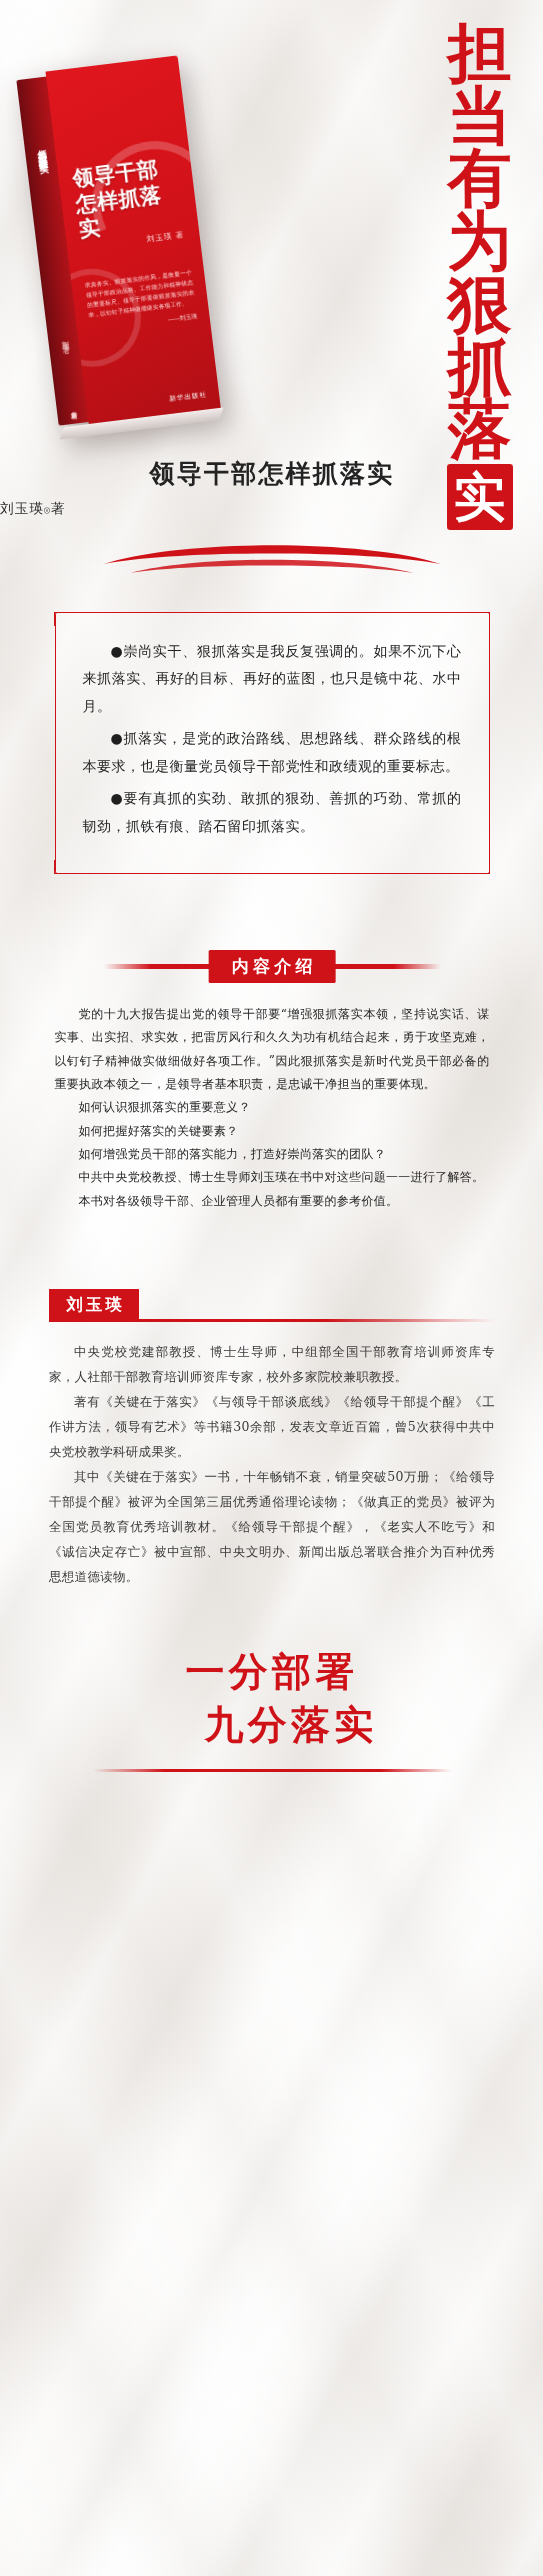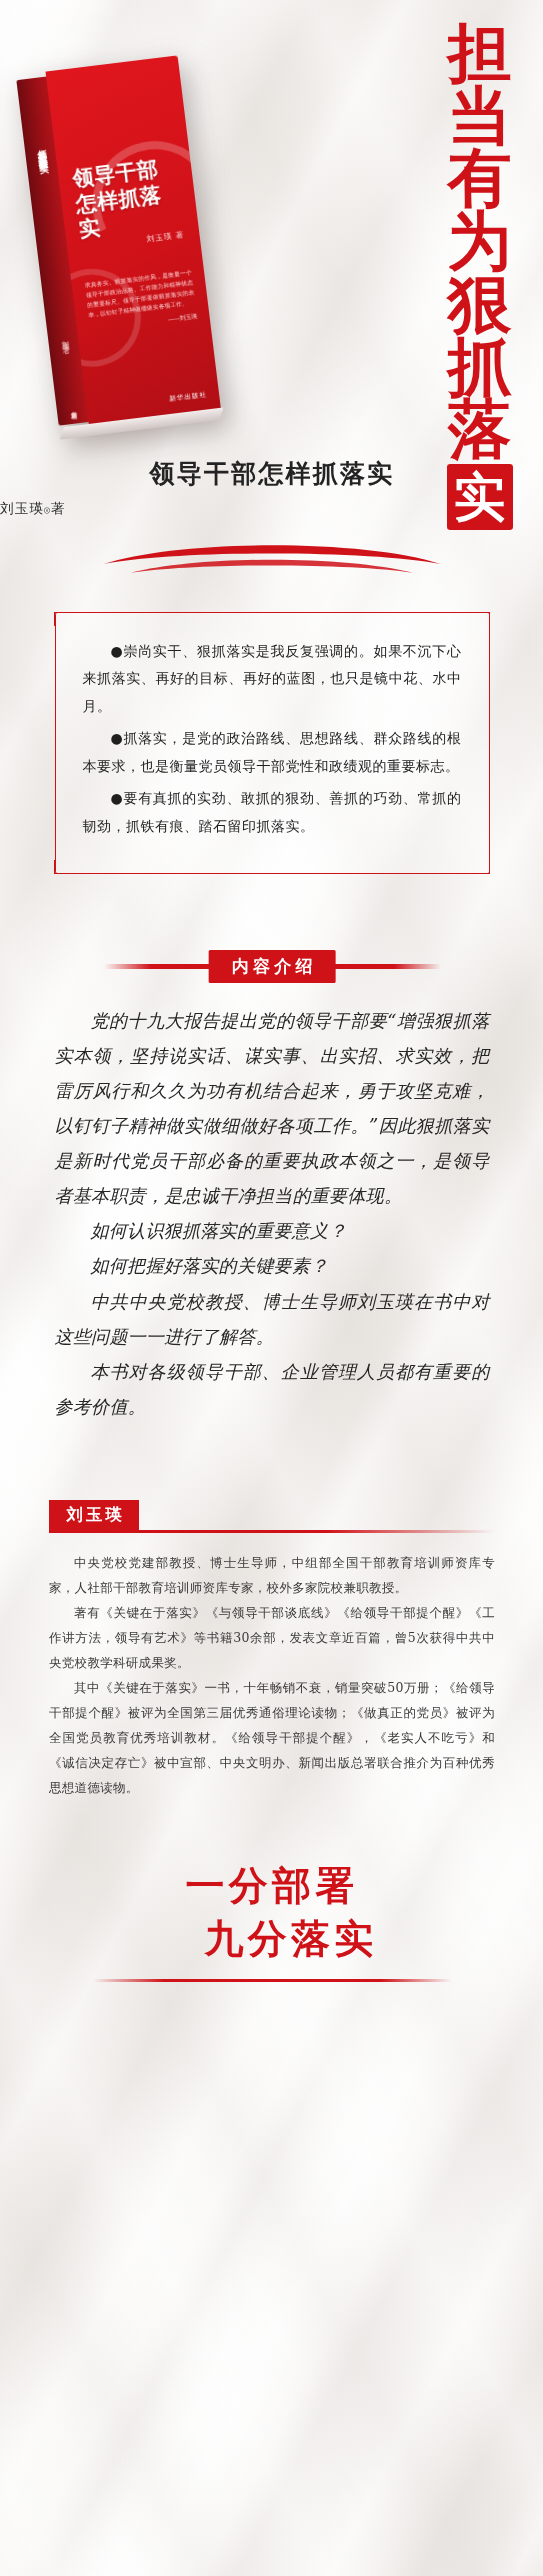--- a/index.html
+++ b/index.html
@@ -312,27 +312,26 @@
     letter-spacing: 0.5px;
   }
 
   
   .intro-wrap {
     width: 435px;
     margin: 18.5px auto 0;
   }
   .body-p {
     font-family: "DejaVu Serif", "Liberation Serif", serif;
-    font-size: 18px;
+    font-size: 12px;
     line-height: 1.95;
     color: #262626;
     text-align: justify;
     text-indent: 2em;
     letter-spacing: 0.3px;
-    font-style: italic;
   }
 
   
   .author-head {
     width: 446px;
     margin: 0 auto;
     position: relative;
     height: 38px;
   }
   .author-head .tag {
@@ -366,21 +365,21 @@
     color: #3a3a3a;
     text-align: justify;
     text-indent: 2em;
     letter-spacing: 0.3px;
   }
 
   
   .slogan {
     margin-top: 60px;
     text-align: center;
-    font-family: Liberation Sans, sans-serif;
+    font-family: Liberation Mono, monospace;
     font-weight: bold;
     color: #cf1118;
     font-size: 39px;
     letter-spacing: 4.3px;
     line-height: 1.35;
   }
   .slogan .l2 { padding-left: 38px; }
   .slogan-rule {
     width: 359px;
     height: 3.3px;
@@ -458,20 +457,21 @@
     <div class="section">
       <div class="ribbon">
         <div class="bar"></div>
         <div class="plate wide">内容介绍</div>
       </div>
 
       <div class="intro-wrap">
         <p class="body-p">党的十九大报告提出党的领导干部要“增强狠抓落实本领，坚持说实话、谋实事、出实招、求实效，把雷厉风行和久久为功有机结合起来，勇于攻坚克难，以钉钉子精神做实做细做好各项工作。”因此狠抓落实是新时代党员干部必备的重要执政本领之一，是领导者基本职责，是忠诚干净担当的重要体现。</p>
         <p class="body-p">如何认识狠抓落实的重要意义？</p>
         <p class="body-p">如何把握好落实的关键要素？</p>
+        <p class="body-p">如何增强党员干部的落实能力，打造好崇尚落实的团队？</p>
         <p class="body-p">中共中央党校教授、博士生导师刘玉瑛在书中对这些问题一一进行了解答。</p>
         <p class="body-p">本书对各级领导干部、企业管理人员都有重要的参考价值。</p>
       </div>
     </div>
 
     <div class="spacer-140"></div>
 
     <div class="section">
       <div class="author-head">
         <div class="tag">刘玉瑛</div>

